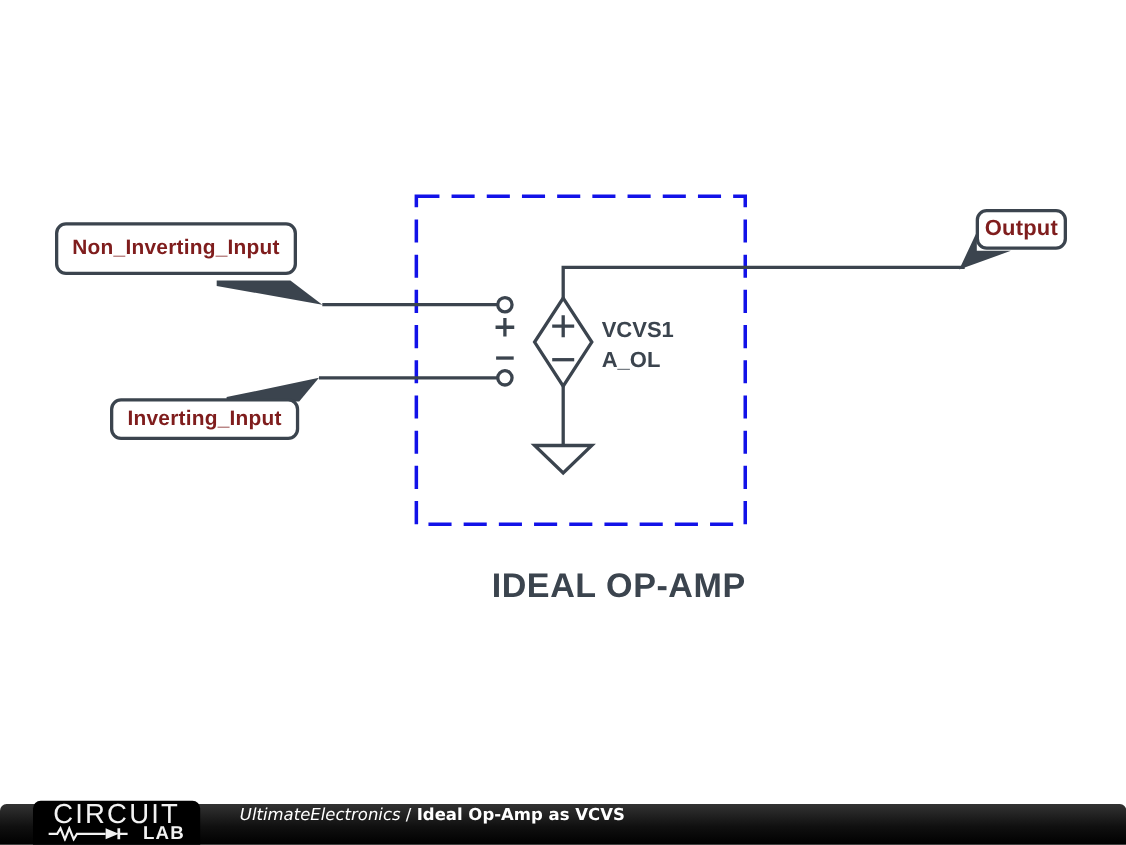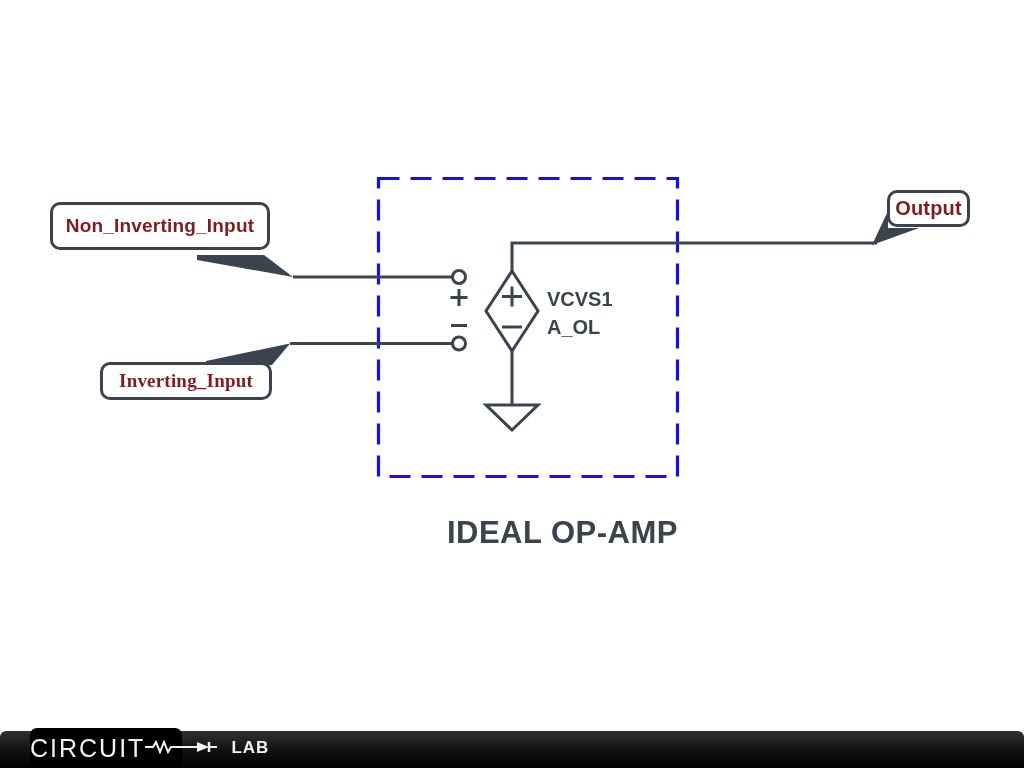--- a/index.html
+++ b/index.html
@@ -27,21 +27,21 @@
 
   
   .footer-bar{
     position:absolute;left:0;top:731px;width:1024px;height:37px;
     background:linear-gradient(180deg,#323232 0%,#101010 55%,#000000 100%);
     border-radius:6px 6px 0 0;
   }
   .logo{
     position:absolute;left:30px;top:728px;width:152px;height:40px;
     background:#000;border-radius:7px 7px 0 0;
-    display:flex;align-items:center;justify-content:flex-start;
+    display:flex;flex-direction:column;align-items:center;justify-content:flex-start;
     color:#f2f2f2;
   }
   .logo-top{
     font-size:25px;line-height:23px;letter-spacing:2px;font-weight:normal;
     margin-top:1px;
   }
   .logo-bottom-row{display:flex;align-items:center;height:15px;margin-top:-2px;}
   .logo-bottom-row .lab{
     font-weight:bold;font-size:17px;letter-spacing:1px;line-height:15px;
   }
@@ -84,21 +84,21 @@
     <path d="M486,405 H538 L512,430 Z" fill="#ffffff" stroke="#3b444e" stroke-width="3" stroke-linejoin="miter"></path>
 
     <text x="547" y="306" font-family="Liberation Sans, sans-serif" font-size="20" font-weight="bold" fill="#3b444e">VCVS1</text>
     <text x="547" y="334" font-family="Liberation Sans, sans-serif" font-size="20" font-weight="bold" fill="#3b444e">A_OL</text>
   </svg>
 
   <div class="netlabel" style="left:50px;top:202px;width:220px;height:48px;">
     <span>Non_Inverting_Input</span>
   </div>
 
-  <div class="netlabel" style="left:100px;top:362px;width:172px;height:38px;font-family:Liberation Serif, serif;">
+  <div class="netlabel" style="left:100px;top:362px;width:172px;height:38px;">
     <span>Inverting_Input</span>
   </div>
 
   <div class="netlabel" style="left:887px;top:190px;width:83px;height:37px;font-size:20px;">
     <span>Output</span>
   </div>
 
   <div class="caption">IDEAL OP-AMP</div>
 </div>
 
@@ -111,13 +111,16 @@
       <path d="M0,7 H8 L11,2 L15,12 L19,2 L23,12 L26,7 H52" fill="none" stroke="#f2f2f2" stroke-width="2"></path>
       <path d="M52,2 L52,12 L64,7 Z" fill="#f2f2f2"></path>
       <path d="M64,2 V12" stroke="#f2f2f2" stroke-width="2.5" fill="none"></path>
       <path d="M64,7 H72" stroke="#f2f2f2" stroke-width="2" fill="none"></path>
     </svg>
     <span class="lab">LAB</span>
   </div>
 </div>
 
 <div class="footer-text">
+  <div>
+    <span class="author">UltimateElectronics</span><span> / </span><span class="title">Ideal Op-Amp as VCVS</span>
+  </div>
 </div>
 
 </body></html>

